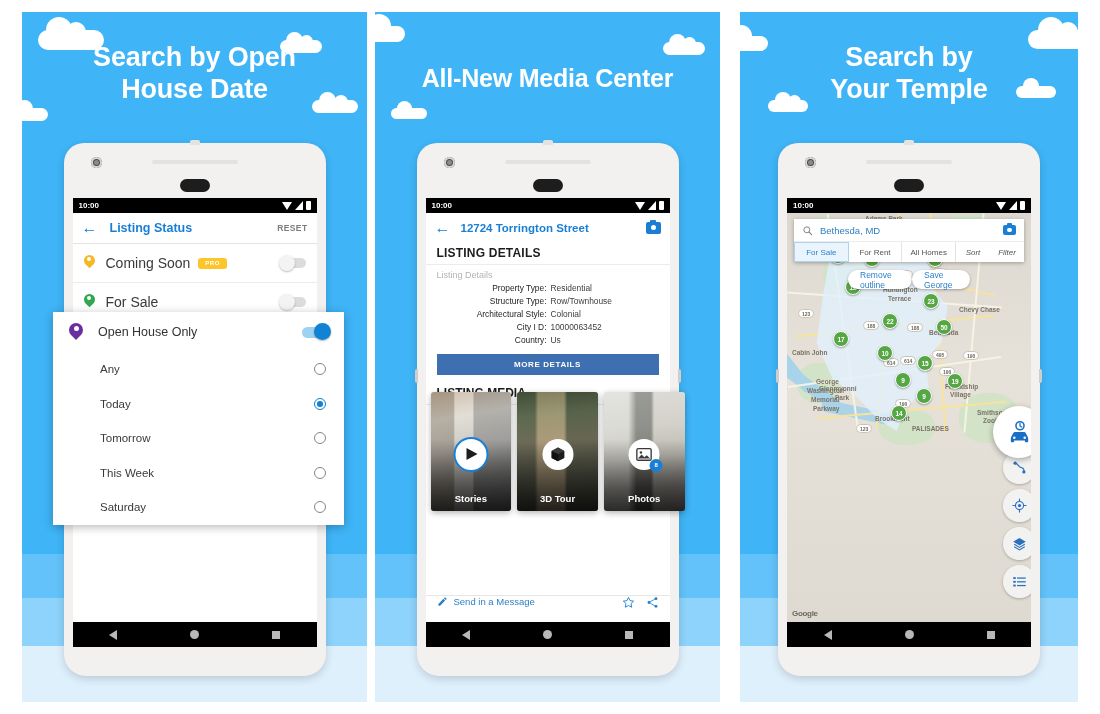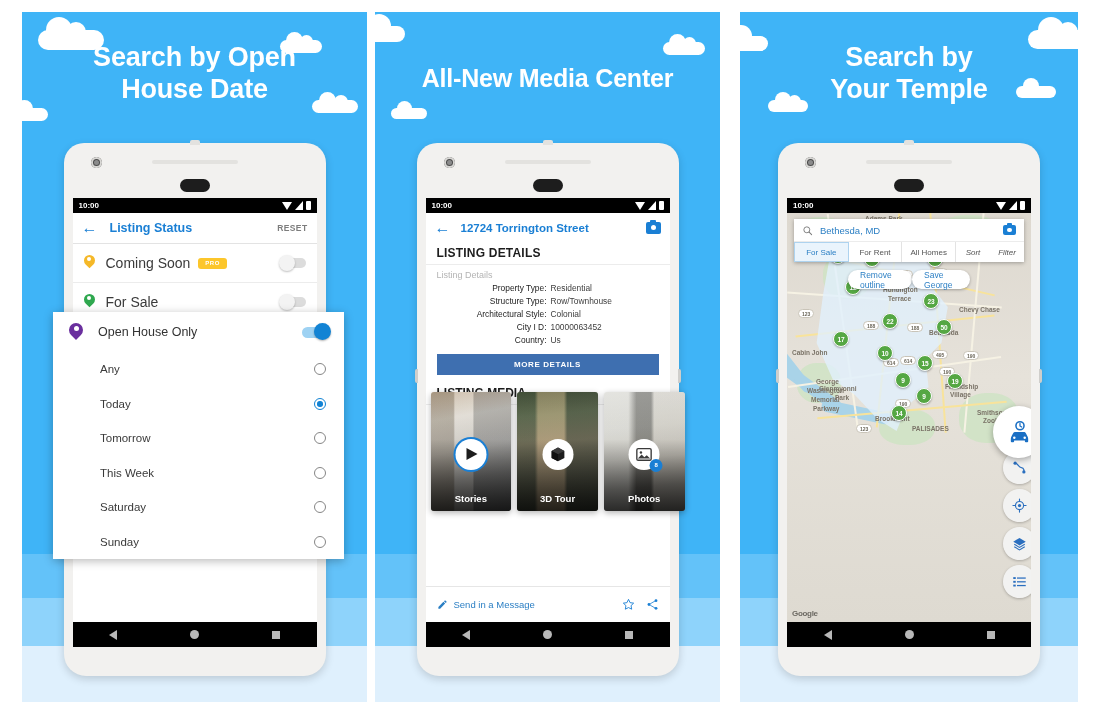--- a/index.html
+++ b/index.html
@@ -186,22 +186,22 @@
     display:flex; align-items:center; justify-content:center;
   }
   .mc-label { position:absolute; left:0; right:0; bottom:7px; text-align:center; color:#fff; font-size:9.5px; font-weight:bold; }
   .play-tri { width:0;height:0;border-top:6px solid transparent;border-bottom:6px solid transparent;border-left:11px solid #1d1d1d; margin-left:3px;}
   .mc-ring { box-shadow: 0 0 0 2px #1a7fd4; }
   .photo-badge {
     position:absolute; right:-3px; bottom:-2px; width:13px;height:13px;border-radius:50%;
     background:#1a7fd4; color:#fff; font-size:6px; display:flex;align-items:center;justify-content:center;font-weight:bold;
   }
   .msg-bar {
-    position:absolute; left:0; right:0; bottom:0; height:36px;
-    border-top:1px solid #e6e6e6; display:flex; align-items:center; padding:0 11px; background:#fff;
+    position:absolute; left:0; right:0; bottom:0; height:27px;
+    border-top:1px solid #e6e6e6; display:flex; align-items:flex-start; padding:0 11px; background:#fff;
   }
   .msg-text { color:#2b7fc4; font-size:9.5px; margin-left:6px; }
   .msg-actions { margin-left:auto; display:flex; gap:11px; align-items:center; }
 
   
   .map { position:absolute; inset:0; background:#e9e5dd; }
   .map-land { position:absolute; inset:0; background:
       linear-gradient(180deg,#ddd8cf 0%, #e6e2da 40%, #dedad1 100%); }
   .green-blob { position:absolute; background:#cfe3c4; border-radius:45%; opacity:.85; }
   .river { position:absolute; background:#a9d3e8; }
@@ -366,24 +366,20 @@
       <div class="opt-row">
         <span class="opt-label">Tomorrow</span>
         <span class="radio"></span>
       </div>
       <div class="opt-row">
         <span class="opt-label">This Week</span>
         <span class="radio"></span>
       </div>
       <div class="opt-row">
         <span class="opt-label">Saturday</span>
-        <span class="radio"></span>
-      </div>
-      <div class="opt-row">
-        <span class="opt-label">Sunday</span>
         <span class="radio"></span>
       </div>
     </div>
   </div>
 
   <div class="panel" id="panel-2">
     <div class="band-1"></div>
     <div class="band-2"></div>
     <div class="band-3"></div>
 

